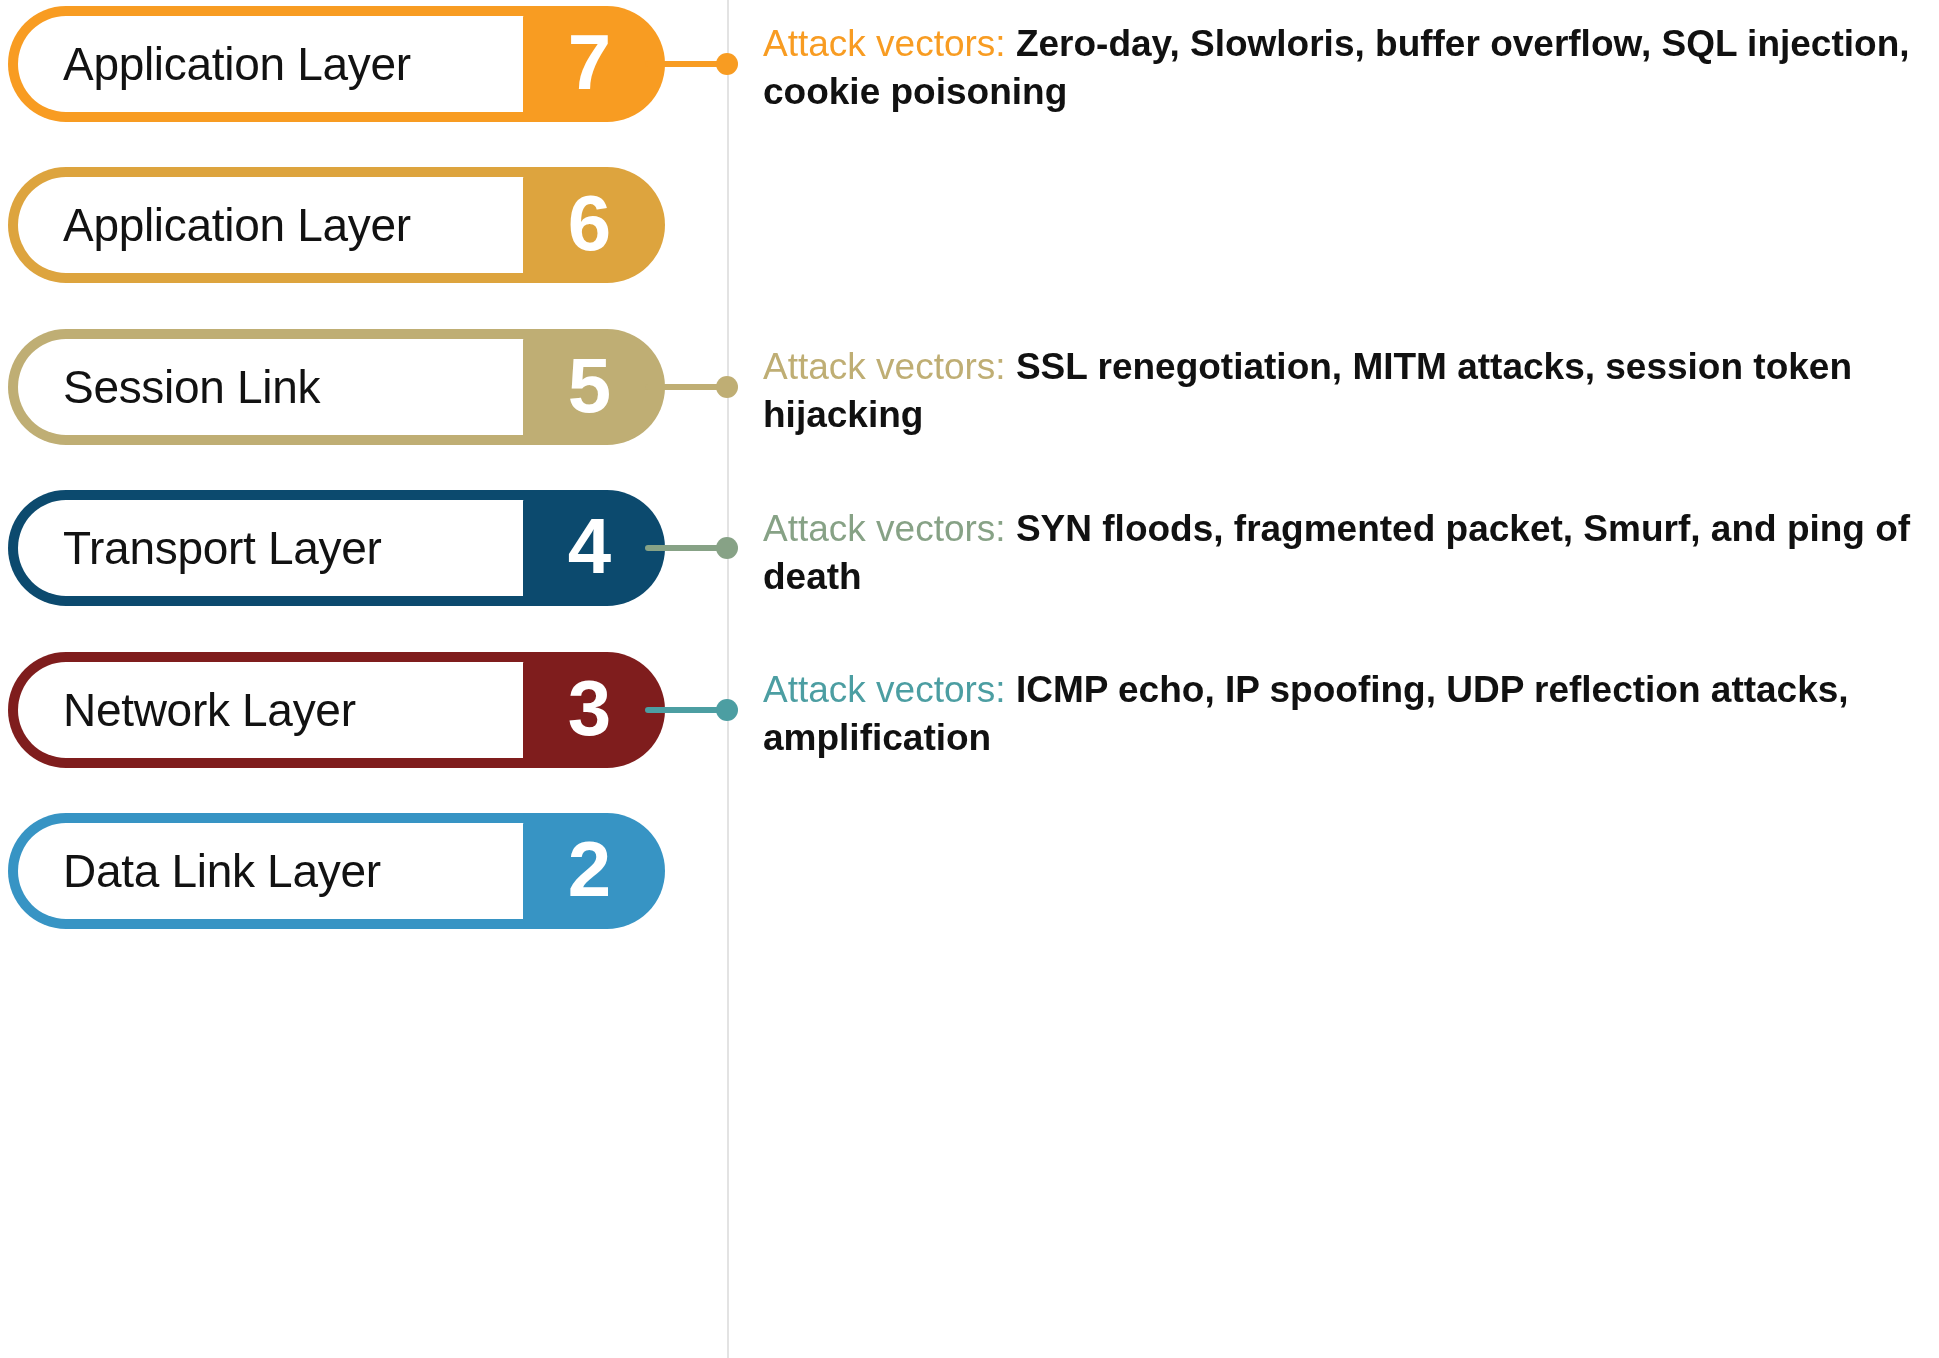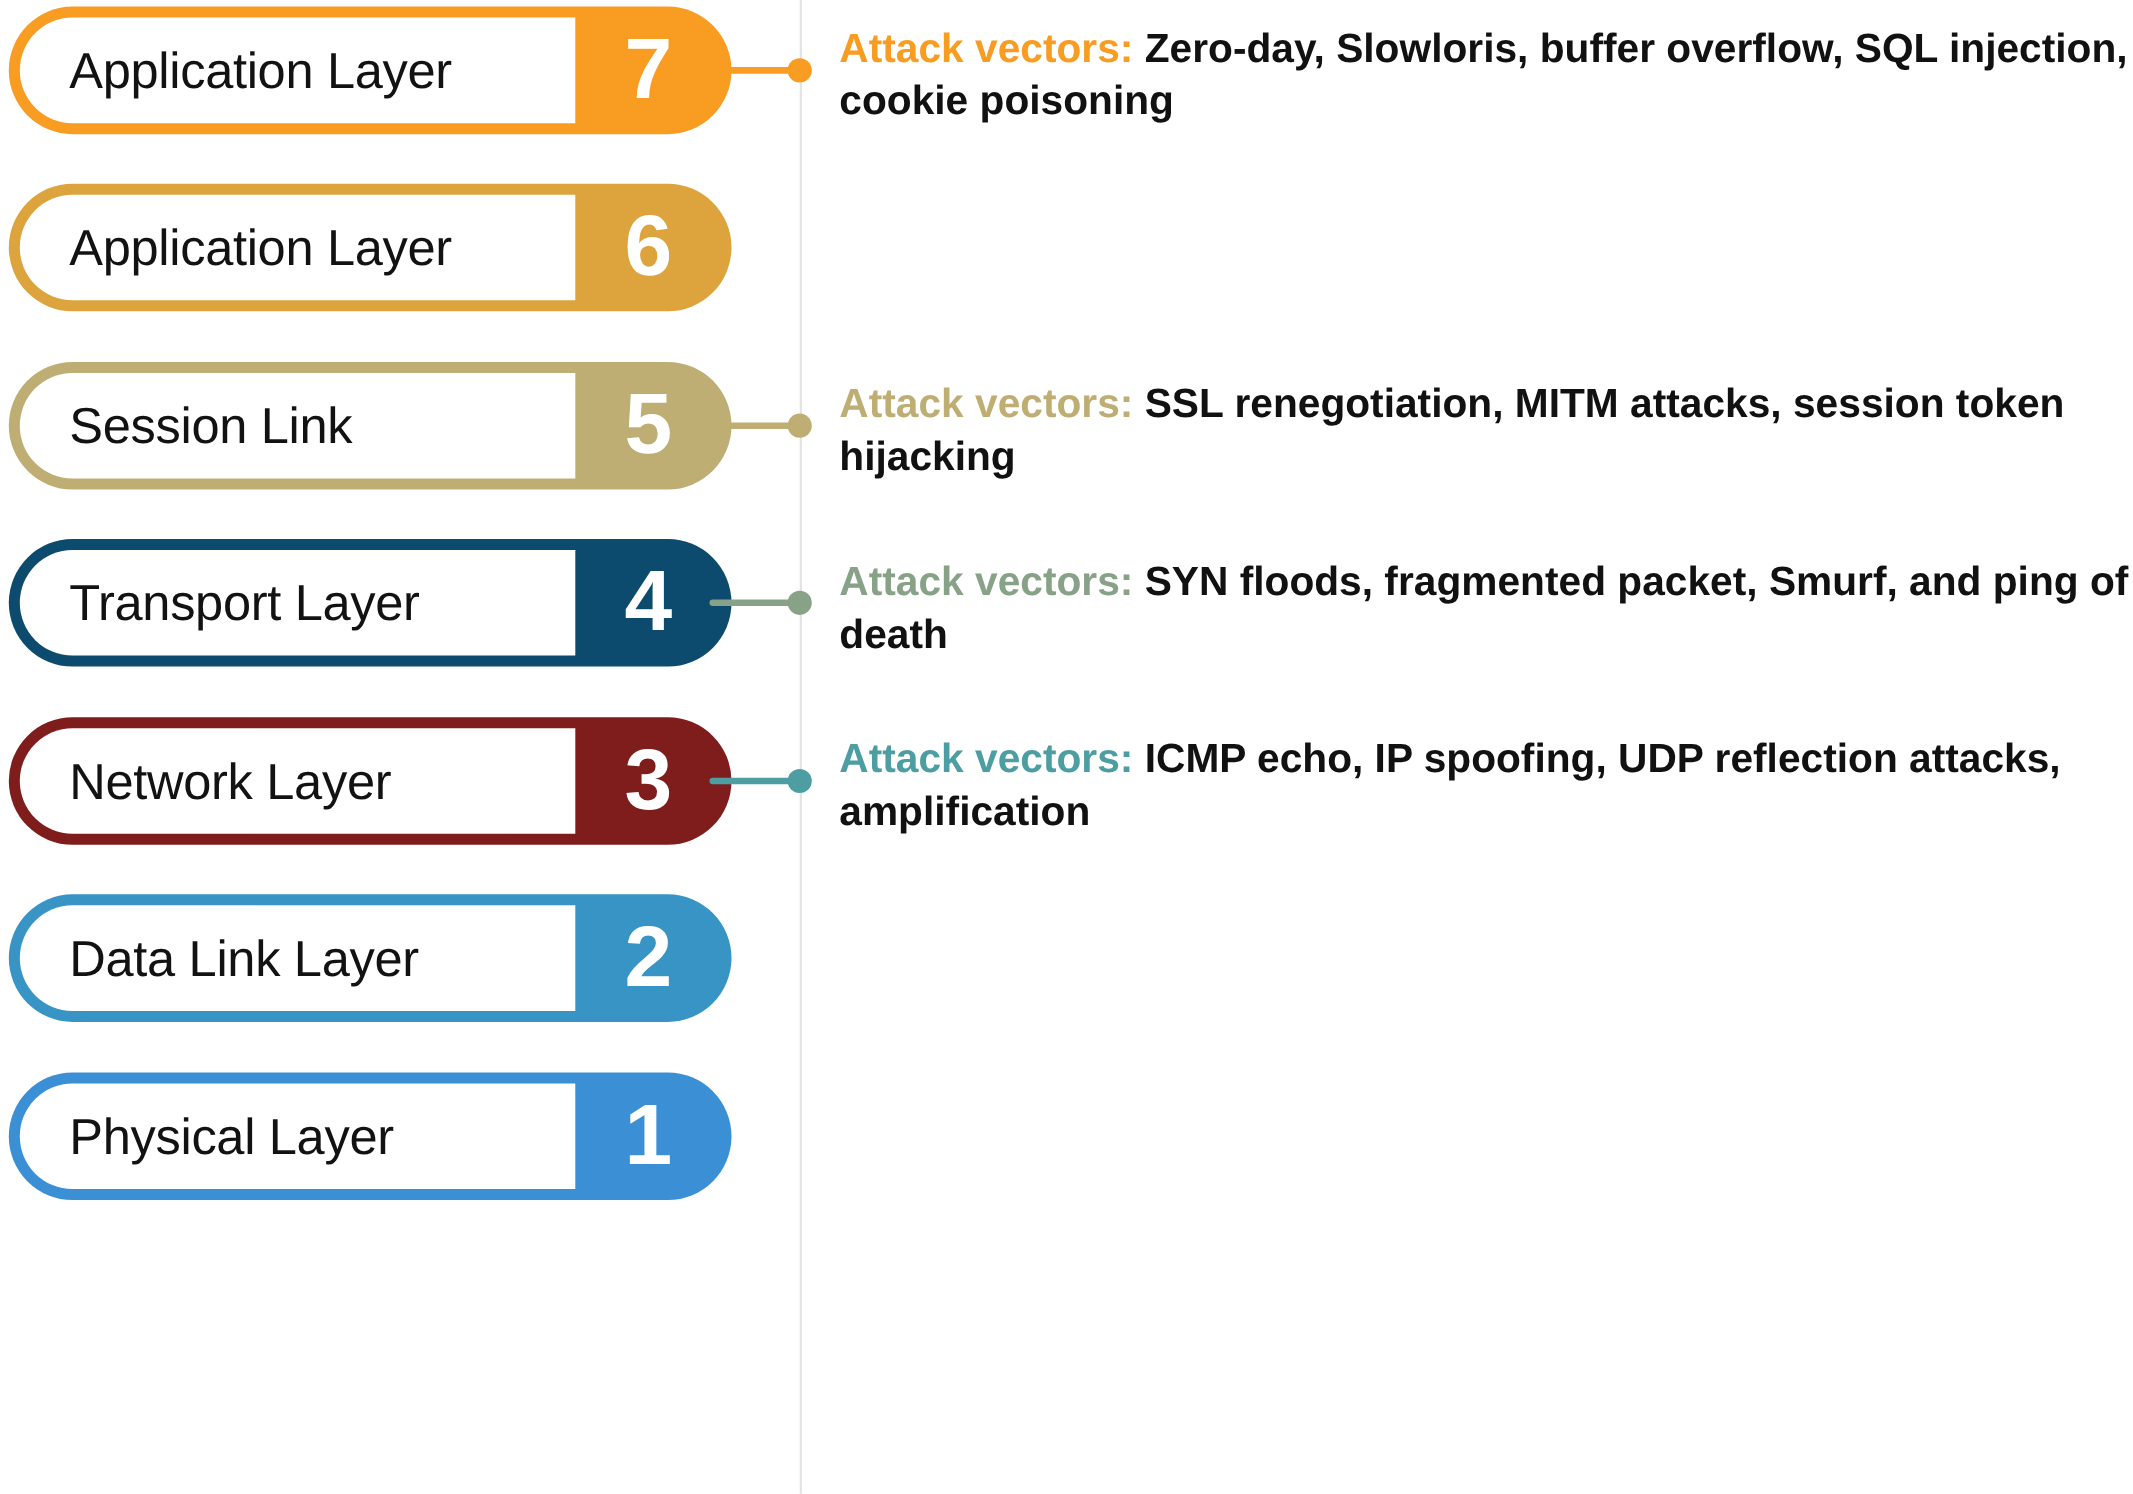--- a/index.html
+++ b/index.html
@@ -71,21 +71,21 @@
   
   .note{
     position:absolute;
     left:763px;
     width:1180px;
     font-size:37px;
     line-height:1.30;
     color:#111111;
     font-weight:700;
   }
-  .note .lead{font-weight:700;}
+  .note .lead{font-weight:400;}
 </style>
 </head>
 <body>
 
 <div id="stage">
 
   <div class="layer-stack">
       <div class="layer-row" style="top: 6px; height: 116px;">
         <div class="capsule" style="background: rgb(248, 156, 34);">
           <div class="inner">
@@ -127,28 +127,20 @@
         </div>
       </div>
       <div class="layer-row" style="top: 813px; height: 116px;">
         <div class="capsule" style="background: rgb(55, 148, 196);">
           <div class="inner">
             <span class="layer-name">Data Link Layer</span>
           </div>
           <div class="layer-num">2</div>
         </div>
       </div>
-      <div class="layer-row" style="top: 975px; height: 116px;">
-        <div class="capsule" style="background: rgb(59, 143, 212);">
-          <div class="inner">
-            <span class="layer-name">Physical Layer</span>
-          </div>
-          <div class="layer-num">1</div>
-        </div>
-      </div>
     </div>
 
   <div class="divider"></div>
 
   <div id="notes">
       <div class="note" style="top: 20px;"><span class="lead" style="color: rgb(248, 156, 34);">Attack vectors:</span><span> Zero-day, Slowloris, buffer overflow, SQL injection, cookie poisoning</span></div>
       <div class="note" style="top: 343px;"><span class="lead" style="color: rgb(191, 174, 116);">Attack vectors:</span><span> SSL renegotiation, MITM attacks, session token hijacking</span></div>
       <div class="note" style="top: 505px;"><span class="lead" style="color: rgb(135, 162, 134);">Attack vectors:</span><span> SYN floods, fragmented packet, Smurf, and ping of death</span></div>
       <div class="note" style="top: 666px;"><span class="lead" style="color: rgb(76, 158, 162);">Attack vectors:</span><span> ICMP echo, IP spoofing, UDP reflection attacks, amplification</span></div>
     </div>

